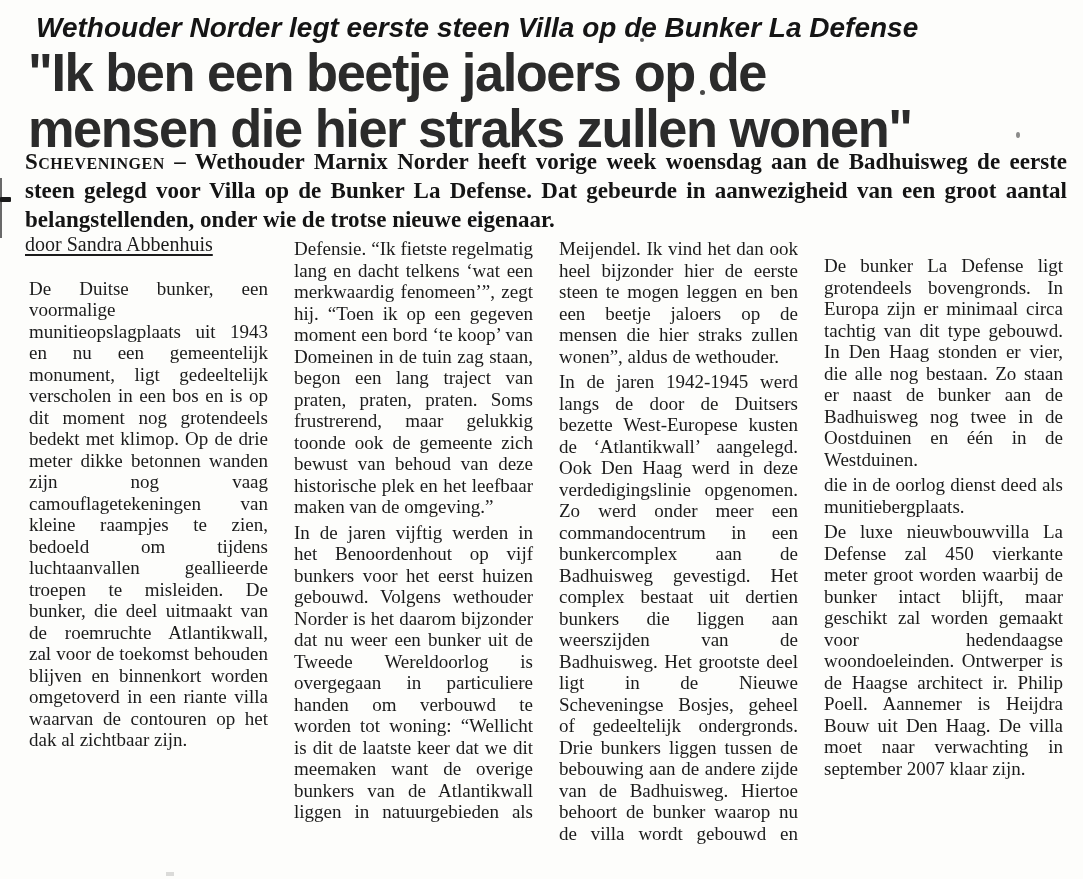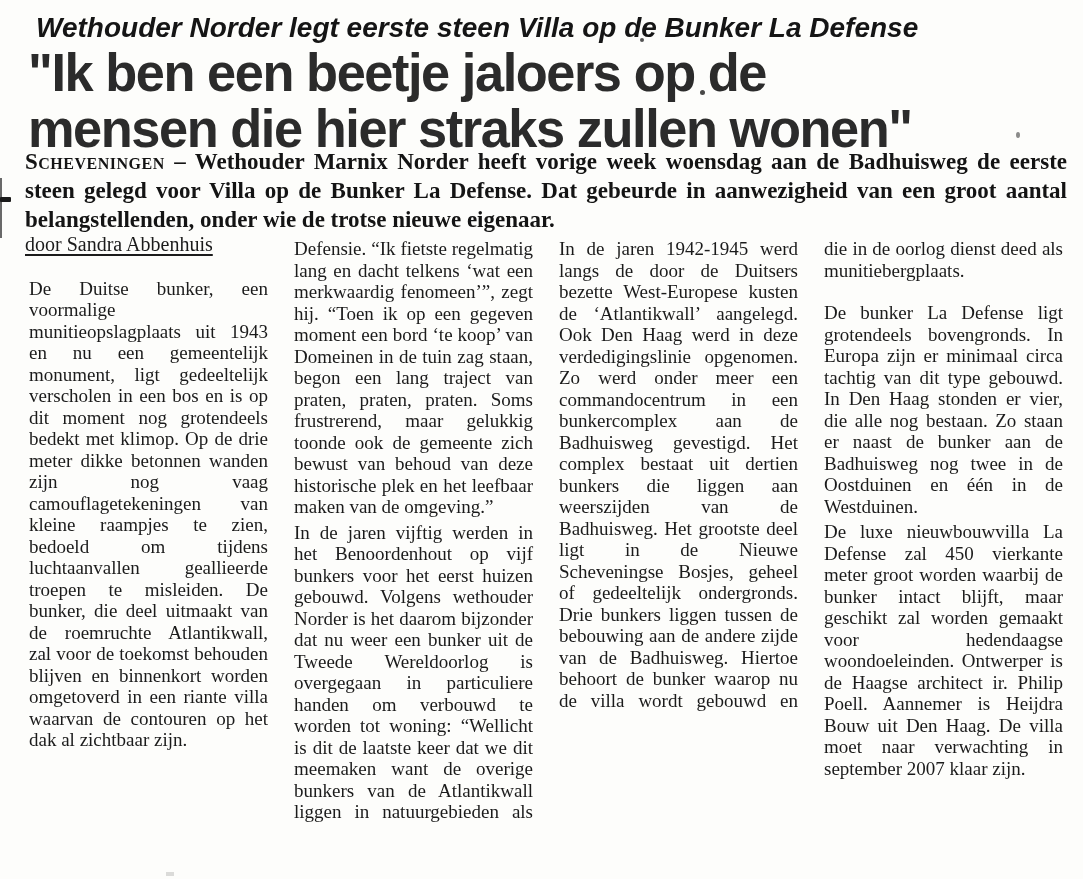--- a/index.html
+++ b/index.html
@@ -118,26 +118,27 @@
       <div class="byline">door Sandra Abbenhuis</div>
       <p class="body-p">De Duitse bunker, een voormalige munitieopslagplaats uit 1943 en nu een gemeentelijk monument, ligt gedeeltelijk verscholen in een bos en is op dit moment nog grotendeels bedekt met klimop. Op de drie meter dikke betonnen wanden zijn nog vaag camouflagetekeningen van kleine raampjes te zien, bedoeld om tijdens luchtaanvallen geallieerde troepen te misleiden. De bunker, die deel uitmaakt van de roemruchte Atlantikwall, zal voor de toekomst behouden blijven en binnenkort worden omgetoverd in een riante villa waarvan de contouren op het dak al zichtbaar zijn.</p>
     </div>
 
     <div class="col">
       <p class="body-p">Defensie. “Ik fietste regelmatig lang en dacht telkens ‘wat een merkwaardig fenomeen’”, zegt hij. “Toen ik op een gegeven moment een bord ‘te koop’ van Domeinen in de tuin zag staan, begon een lang traject van praten, praten, praten. Soms frustrerend, maar gelukkig toonde ook de gemeente zich bewust van behoud van deze historische plek en het leefbaar maken van de omgeving.”</p>
       <p class="body-p cont">In de jaren vijftig werden in het Benoordenhout op vijf bunkers voor het eerst huizen gebouwd. Volgens wethouder Norder is het daarom bijzonder dat nu weer een bunker uit de Tweede Wereldoorlog is overgegaan in particuliere handen om verbouwd te worden tot woning: “Wellicht is dit de laatste keer dat we dit meemaken want de overige bunkers van de Atlantikwall liggen in natuurgebieden als</p>
     </div>
 
     <div class="col">
+      <p class="body-p">Meijendel. Ik vind het dan ook heel bijzonder hier de eerste steen te mogen leggen en ben een beetje jaloers op de mensen die hier straks zullen wonen”, aldus de wethouder.</p>
       <p class="body-p cont">In de jaren 1942-1945 werd langs de door de Duitsers bezette West-Europese kusten de ‘Atlantikwall’ aangelegd. Ook Den Haag werd in deze verdedigingslinie opgenomen. Zo werd onder meer een commandocentrum in een bunkercomplex aan de Badhuisweg gevestigd. Het complex bestaat uit dertien bunkers die liggen aan weerszijden van de Badhuisweg. Het grootste deel ligt in de Nieuwe Scheveningse Bosjes, geheel of gedeeltelijk ondergronds. Drie bunkers liggen tussen de bebouwing aan de andere zijde van de Badhuisweg. Hiertoe behoort de bunker waarop nu de villa wordt gebouwd en</p>
     </div>
 
     <div class="col">
+      <p class="body-p gap-before">De bunker La Defense ligt grotendeels bovengronds. In Europa zijn er minimaal circa tachtig van dit type gebouwd. In Den Haag stonden er vier, die alle nog bestaan. Zo staan er naast de bunker aan de Badhuisweg nog twee in de Oostduinen en één in de Westduinen.</p>
       <p class="body-p">die in de oorlog dienst deed als munitiebergplaats.</p>
-      <p class="body-p gap-before">De bunker La Defense ligt grotendeels bovengronds. In Europa zijn er minimaal circa tachtig van dit type gebouwd. In Den Haag stonden er vier, die alle nog bestaan. Zo staan er naast de bunker aan de Badhuisweg nog twee in de Oostduinen en één in de Westduinen.</p>
       <p class="body-p">De luxe nieuwbouwvilla La Defense zal 450 vierkante meter groot worden waarbij de bunker intact blijft, maar geschikt zal worden gemaakt voor hedendaagse woondoeleinden. Ontwerper is de Haagse architect ir. Philip Poell. Aannemer is Heijdra Bouw uit Den Haag. De villa moet naar verwachting in september 2007 klaar zijn.</p>
     </div>
 
   </div>
 
   <div class="artifact a-edge-line"></div>
   <div class="artifact a-edge-dash"></div>
   <div class="artifact a-speck-1"></div>
   <div class="artifact a-speck-2"></div>
   <div class="artifact a-speck-3"></div>

